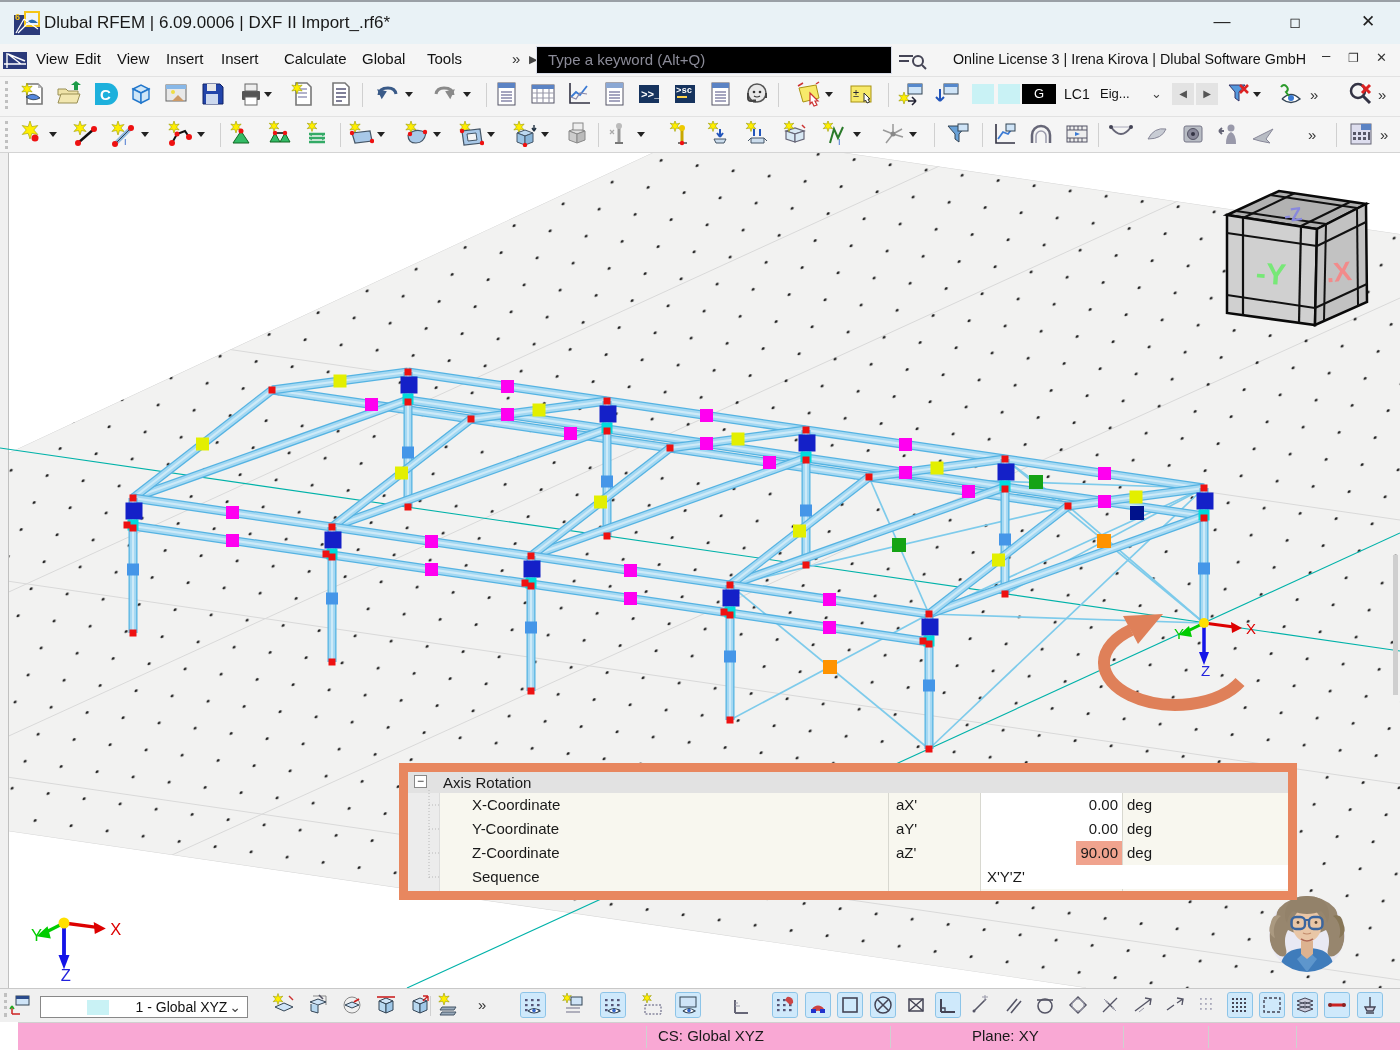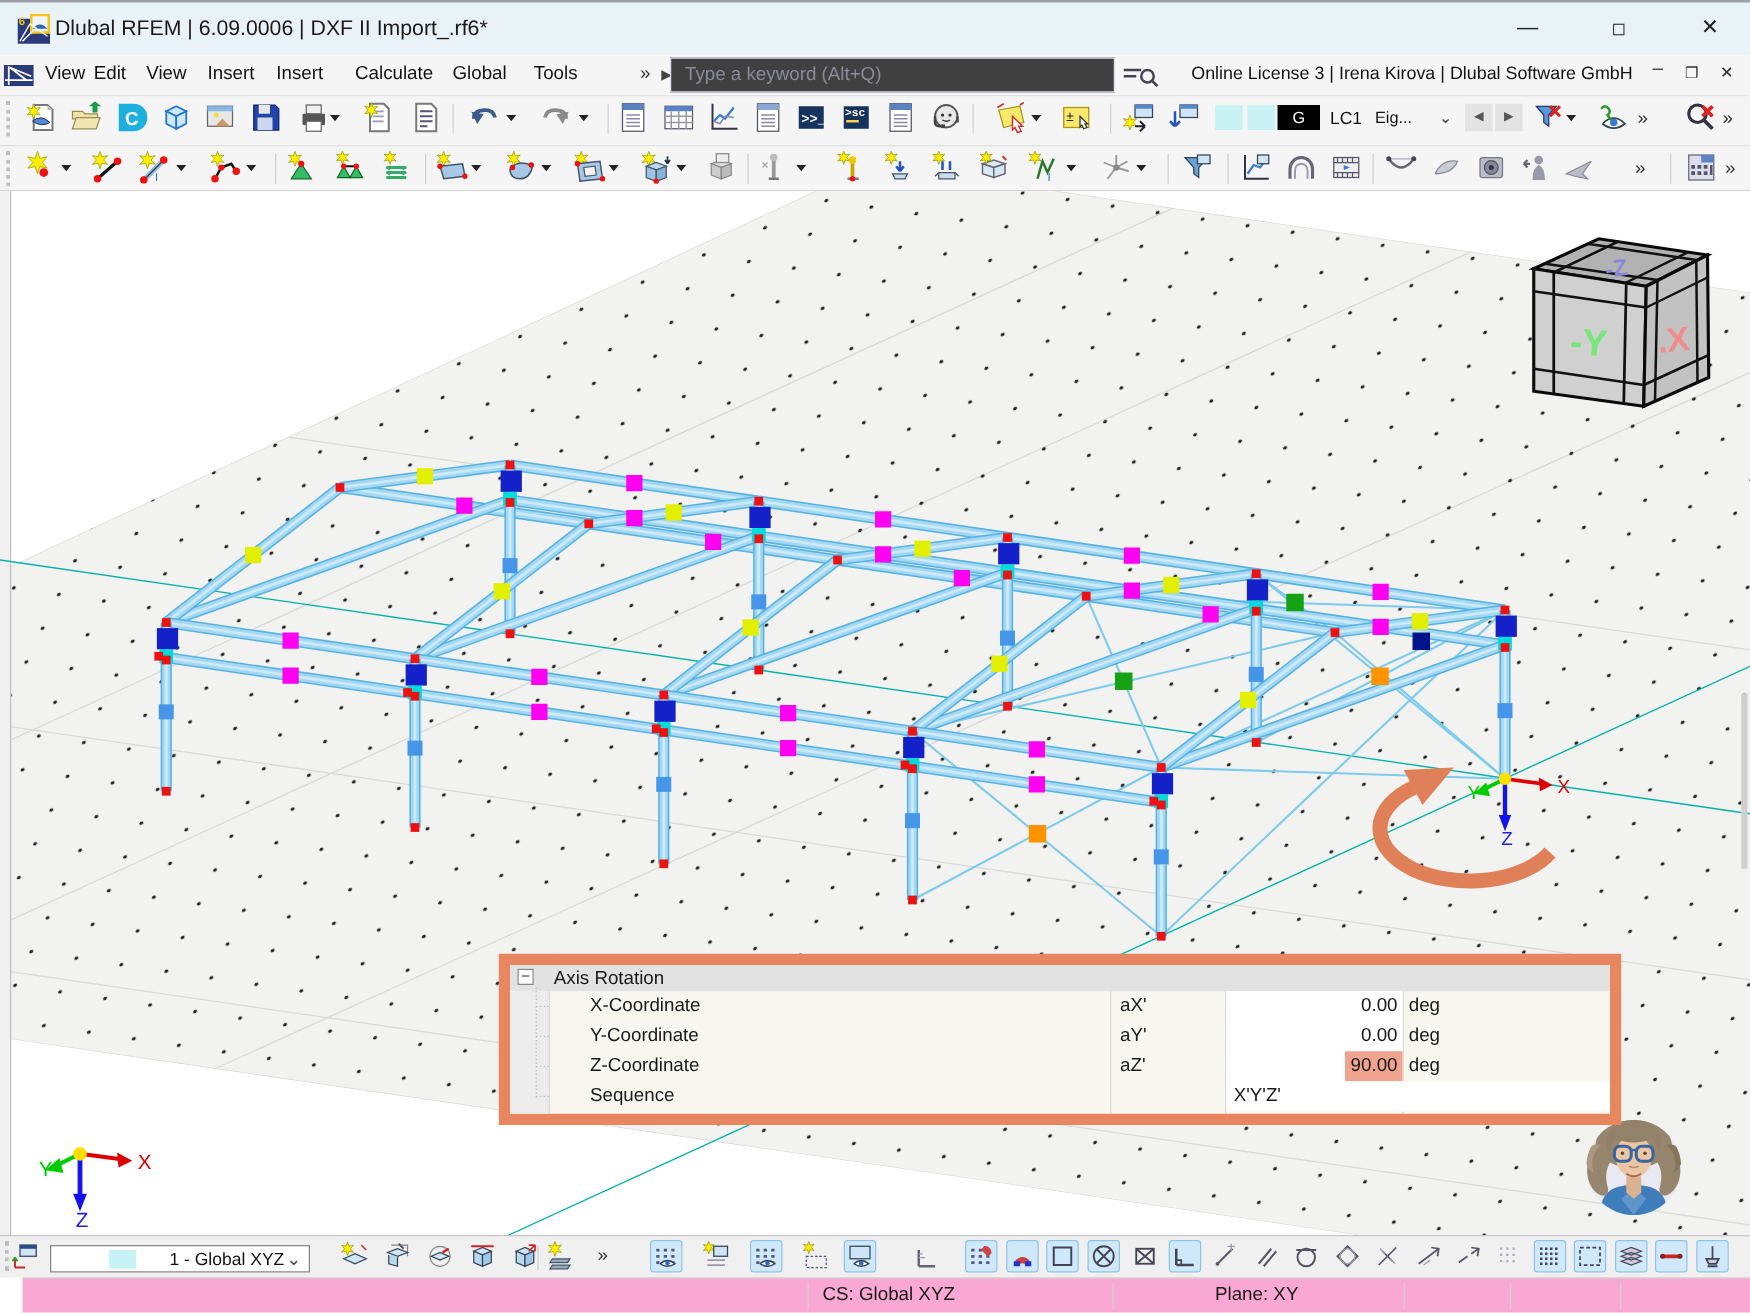--- a/index.html
+++ b/index.html
@@ -1,21 +1,21 @@
 <!DOCTYPE html>
 <html><head><meta charset="utf-8">
 <style>
 * { margin:0; padding:0; box-sizing:border-box; }
 html,body { width:1400px; height:1050px; overflow:hidden; font-family:"Liberation Sans",sans-serif; background:#fff; }
 #titlebar { position:absolute; left:0; top:0; width:1400px; height:44px; background:#e9f2f6; border-top:2px solid #9aa0a6; }
 #titlebar .ttl { position:absolute; left:44px; top:11px; font-size:17px; color:#191919; }
 .winbtn { position:absolute; top:0; width:46px; height:40px; text-align:center; color:#222; font-size:17px; line-height:40px; }
 #menubar { position:absolute; left:0; top:44px; width:1400px; height:32px; background:#f5f5f5; }
 .mi { position:absolute; top:6px; font-size:15px; color:#111; }
-#search { position:absolute; left:536px; top:46px; width:356px; height:28px; background:#404040; border:1px solid #d8dce8; font-size:15px; color:#8b8b98; line-height:26px; padding-left:11px; }
+#search { position:absolute; left:536px; top:46px; width:356px; height:28px; background:#000000; border:1px solid #d8dce8; font-size:15px; color:#8b8b98; line-height:26px; padding-left:11px; }
 #tb1 { position:absolute; left:0; top:76px; width:1400px; height:40px; background:#f5f5f5; border-top:1px solid #e2e2e2; }
 #tb2 { position:absolute; left:0; top:116px; width:1400px; height:37px; background:#f5f5f5; border-top:1px solid #e2e2e2; border-bottom:1px solid #d4d4d4; }
 .ic { position:absolute; }
 .vsep { position:absolute; width:1px; background:#d0d0d0; }
 .chev { position:absolute; font-size:15px; color:#333; }
 .navbtn { position:absolute; width:22px; height:22px; background:#e3e3e3; color:#555; font-size:10px; text-align:center; line-height:22px; }
 .handle { position:absolute; width:3px; border-left:3px dotted #c0c0c0; }
 #viewport { position:absolute; left:0; top:153px; width:1400px; height:835px; background:#fff; }
 #vpsvg { position:absolute; left:0; top:0; }
 #btoolbar { position:absolute; left:0; top:988px; width:1400px; height:34px; background:#f0f0f0; border-top:1px solid #c8c8c8; }

